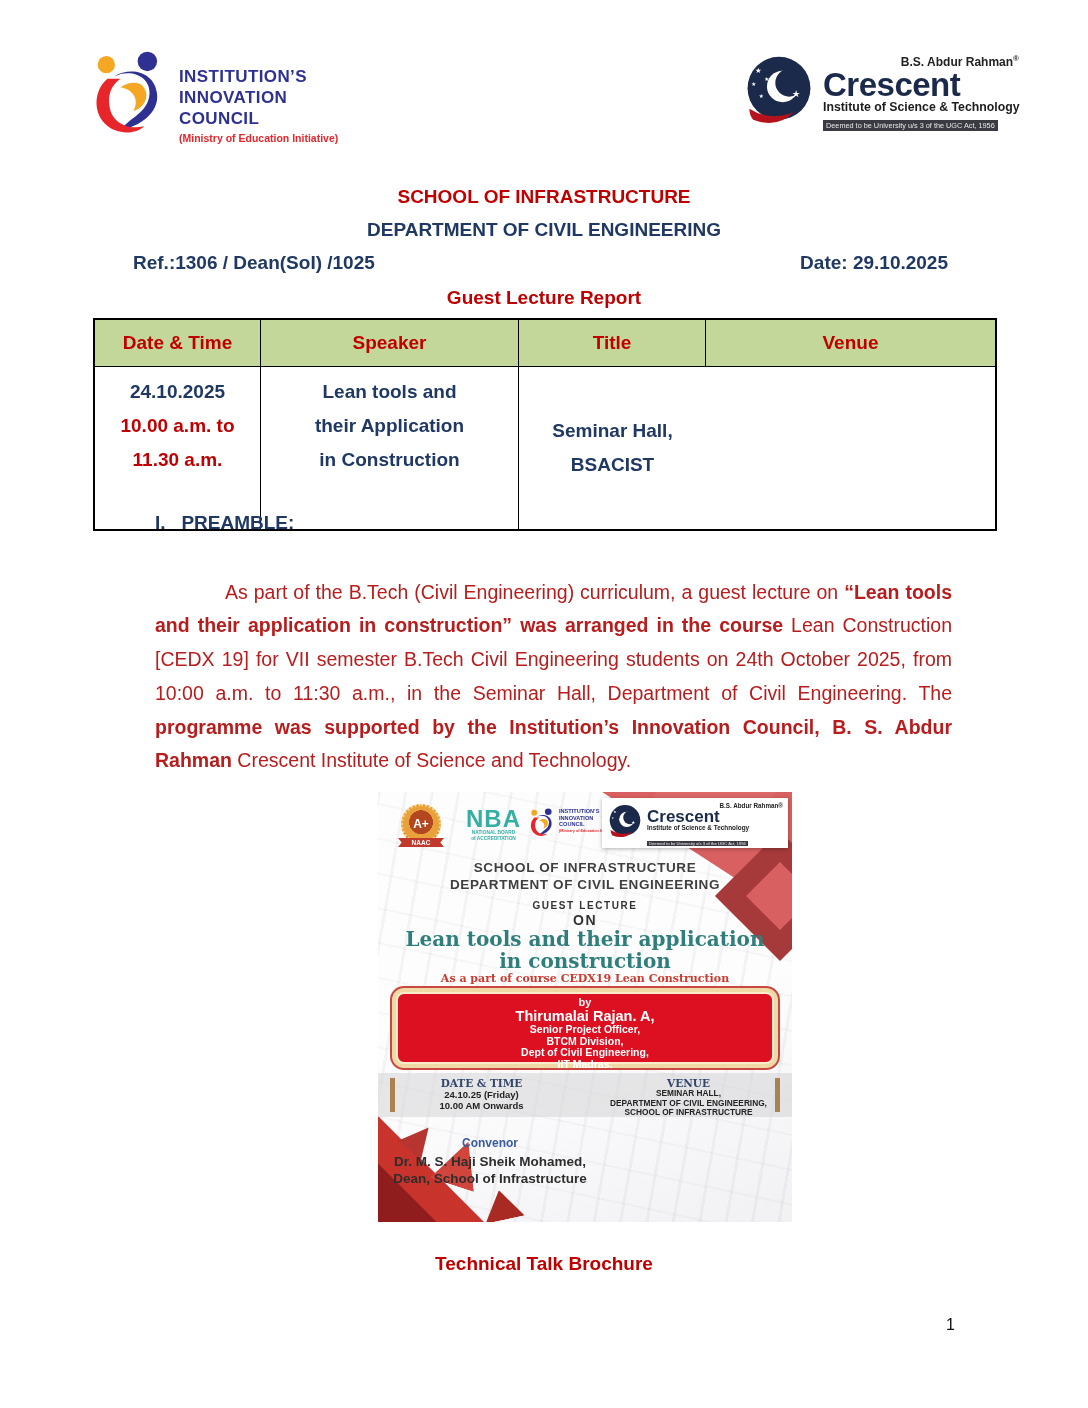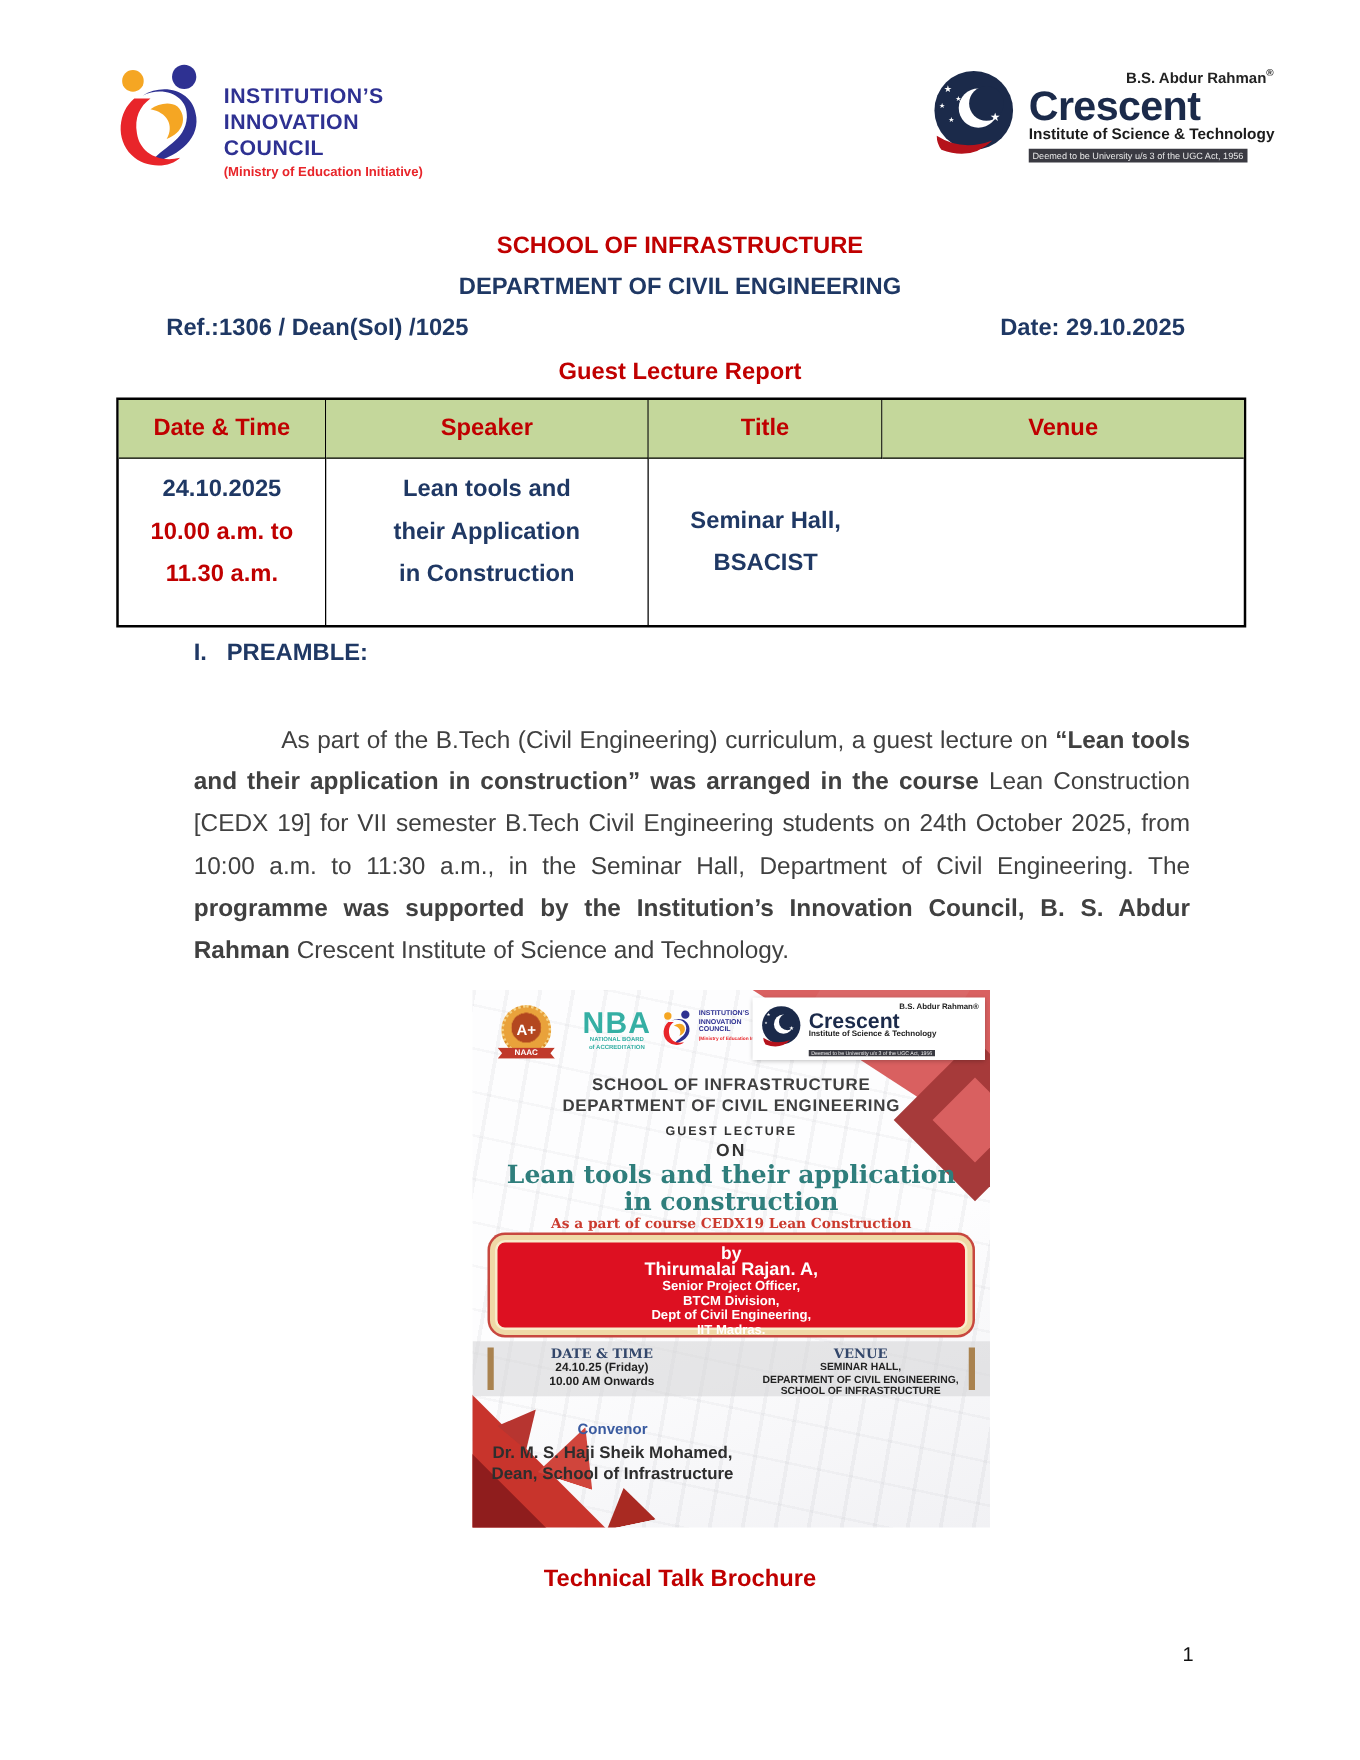--- a/index.html
+++ b/index.html
@@ -33,30 +33,30 @@
   .report-title{top:287px; font-size:19px; font-weight:700; color:var(--heading-red,#C00000);}
 
   
   .gl-table{left:93px; top:318px; width:904px; border:2px solid #000;
             display:grid; grid-template-columns:166px 258px 187px 1fr; box-sizing:border-box;}
   .gl-table .cell{border-right:1.5px solid #000; box-sizing:border-box; text-align:center;}
   .gl-table .cell.last{border-right:none;}
   .gl-table .th{height:47px; border-bottom:1.5px solid #000; background:var(--table-header-bg,#C4D79B);
                 display:flex; align-items:center; justify-content:center;
                 color:var(--heading-red,#C00000); font-size:19px; font-weight:700;}
-  .gl-table .td{height:133px; padding-top:8px; font-size:19px; font-weight:700;
+  .gl-table .td{height:162px; padding-top:8px; font-size:19px; font-weight:700;
                 color:var(--navy,#1F3864); line-height:34px;}
   .gl-table .td.vcenter{display:flex; flex-direction:column; justify-content:center; padding-top:0;}
   .gl-table .red{color:var(--heading-red,#C00000);}
 
   
   .preamble-h{left:155px; top:512px; font-size:19px; font-weight:700;
               color:var(--navy,#1F3864); white-space:pre;}
   .preamble-p{left:155px; top:556px; width:797px; font-size:19.5px; line-height:33.8px;
-              text-align:justify; text-indent:70px; color:#404040;}
+              text-align:justify; text-indent:70px; color:#b91c1c;}
   .preamble-p .b{font-weight:700;}
 
   
   .brochure{left:378px; top:792px; width:414px; height:430px; overflow:hidden;
     background:
       repeating-linear-gradient(100deg, rgba(120,122,132,.07) 0 3px, rgba(0,0,0,0) 3px 26px),
       repeating-linear-gradient(12deg, rgba(120,122,132,.05) 0 2px, rgba(0,0,0,0) 2px 34px),
       linear-gradient(160deg, #fdfdfe 55%, #f1f1f4 100%);
   }
   .brochure *{box-sizing:border-box;}
@@ -113,21 +113,21 @@
   .b-title2{top:157px; font-family:"DejaVu Serif", serif; font-size:20px; font-weight:800;
             color:var(--brochure-teal,#2F7E7C); z-index:2;}
   .b-note{top:180px; font-family:"DejaVu Serif", serif; font-size:11px; font-weight:800;
           color:var(--brochure-red,#CB3A2E); z-index:2;}
 
   .banner{position:absolute; left:14px; top:196px; width:386px; height:80px; z-index:2;
     background:var(--banner-gold,#EFD9A7); border-radius:12px; padding:4px;
     box-shadow:0 0 0 2px #C8473F;}
   .banner-inner{width:100%; height:100%; background:var(--banner-red,#DD1021);
     border:2px solid #F8ECCB; border-radius:8px; color:#fff; text-align:center; padding-top:2px;}
-  .banner-by{font-size:14px; font-weight:700; line-height:12px;}
+  .banner-by{font-size:11px; font-weight:700; line-height:12px;}
   .banner-name{font-size:14.5px; font-weight:800; line-height:16px;}
   .banner-lines div{font-size:10.5px; font-weight:700; line-height:11.5px;}
 
   .strip{position:absolute; left:0; top:281px; width:414px; height:44px; z-index:2;
     background:rgba(212,212,214,.55); display:flex;}
   .strip .bar{position:absolute; top:5px; width:5px; height:34px; background:#A9824F;}
   .strip .bar.l{left:12px;} .strip .bar.r{right:12px;}
   .strip-col{flex:1; text-align:center; padding-top:4px;}
   .strip-label{font-family:"DejaVu Serif", serif; font-size:10.5px; font-weight:800; color:#33476B; line-height:12px;}
   .dt-lines div{font-size:9.5px; font-weight:800; color:#222; line-height:11px;}

